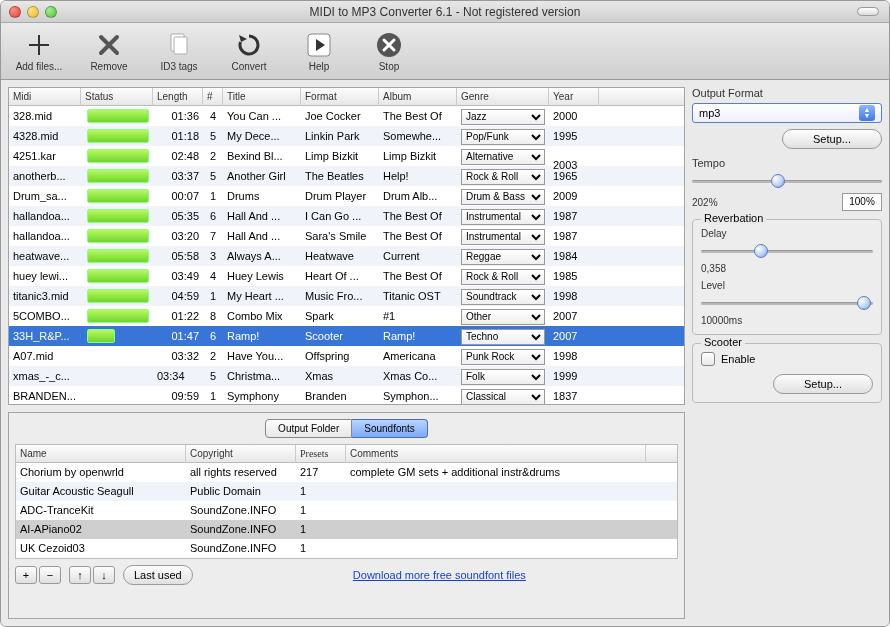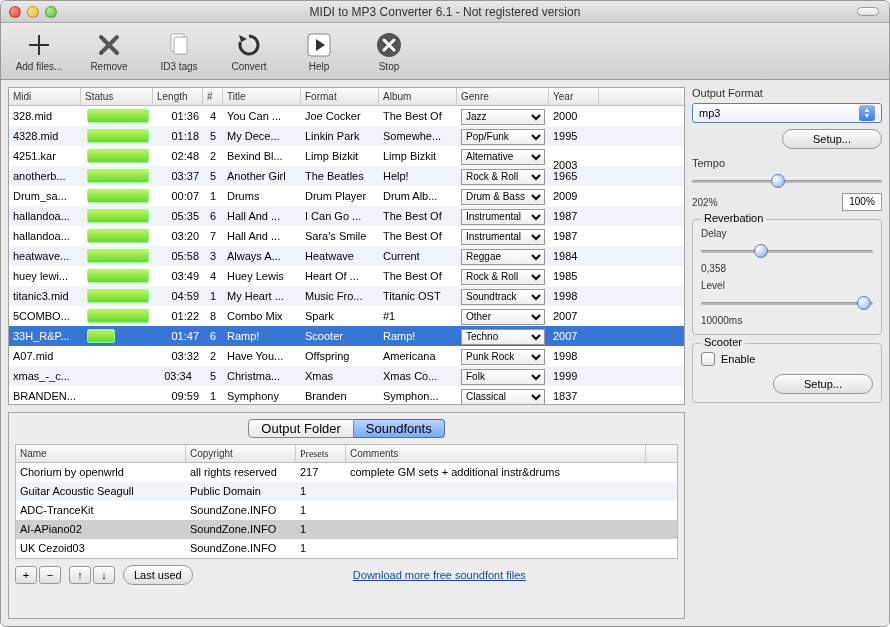--- a/index.html
+++ b/index.html
@@ -26,21 +26,21 @@
 .tbody{flex:1;overflow-y:scroll;overflow-x:hidden;}
 .tr{display:flex;height:20px;align-items:center;border-bottom:0;}
 .tr:nth-child(even){background:#f0f4fa;}
 .tr.selected{background:#3875d7 !important;}
 .tr.selected .td{color:#fff;}
 .td{padding:0 4px;height:20px;line-height:20px;font-size:11px;overflow:hidden;white-space:nowrap;text-overflow:ellipsis;}
 .statusbar{height:14px;border:1px solid #8f8;background:linear-gradient(#b8f85e,#6ed62e);display:inline-block;border-radius:2px;margin:3px 2px;}
 .genre-sel{width:100%;height:16px;font-size:10px;border:1px solid #999;background:linear-gradient(#fff,#eee);}
 .bottom-panel{border:1px solid #a3a3a3;background:#ededed;padding:6px;flex:1;display:flex;flex-direction:column;}
 .tabs{display:flex;justify-content:center;margin-bottom:6px;}
-.tab{height:19px;padding:0 12px;line-height:17px;border:1px solid #888;background:linear-gradient(#fdfdfd,#e7e7e7);font-size:13px;cursor:default;}
+.tab{height:19px;padding:0 12px;line-height:17px;border:1px solid #888;background:linear-gradient(#fdfdfd,#e7e7e7);font-size:10px;cursor:default;}
 .tab:first-child{border-radius:4px 0 0 4px;}
 .tab:last-child{border-radius:0 4px 4px 0;border-left:0;}
 .tab.active{background:linear-gradient(#b8d3ff,#7babf7);border-color:#4c6fa8;}
 .sf-table{border:1px solid #bbb;background:#fff;height:115px;display:flex;flex-direction:column;overflow:hidden;}
 .sf-head{display:flex;background:linear-gradient(#fdfdfd,#e7e7e7);border-bottom:1px solid #bbb;height:18px;}
 .sf-body{flex:1;overflow-y:scroll;}
 .sf-tr{display:flex;height:19px;}
 .sf-tr:nth-child(even){background:#f0f4fa;}
 .sf-tr.dark{background:#cfcfcf;}
 .sf-td{padding:0 4px;line-height:19px;font-size:11px;overflow:hidden;white-space:nowrap;}
@@ -287,21 +287,21 @@
               <div class="td" style="width: 20px; text-align: center;">2</div>
               <div class="td" style="width: 78px;">Have You...</div>
               <div class="td" style="width: 78px;">Offspring</div>
               <div class="td" style="width: 78px;">Americana</div>
               <div class="td" style="width: 92px;"><select class="genre-sel"><option>Punk Rock</option></select></div>
               <div class="td" style="width: 50px;">1998</div>
             </div>
             <div class="tr">
               <div class="td" style="width: 72px;">xmas_-_c...</div>
               <div class="td" style="width: 72px;"></div>
-              <div class="td" style="width: 50px; text-align: center;">03:34</div>
+              <div class="td" style="width: 50px; text-align: left;">03:34</div>
               <div class="td" style="width: 20px; text-align: center;">5</div>
               <div class="td" style="width: 78px;">Christma...</div>
               <div class="td" style="width: 78px;">Xmas</div>
               <div class="td" style="width: 78px;">Xmas Co...</div>
               <div class="td" style="width: 92px;"><select class="genre-sel"><option>Folk</option></select></div>
               <div class="td" style="width: 50px;">1999</div>
             </div>
             <div class="tr">
               <div class="td" style="width: 72px;">BRANDEN...</div>
               <div class="td" style="width: 72px;"></div>

